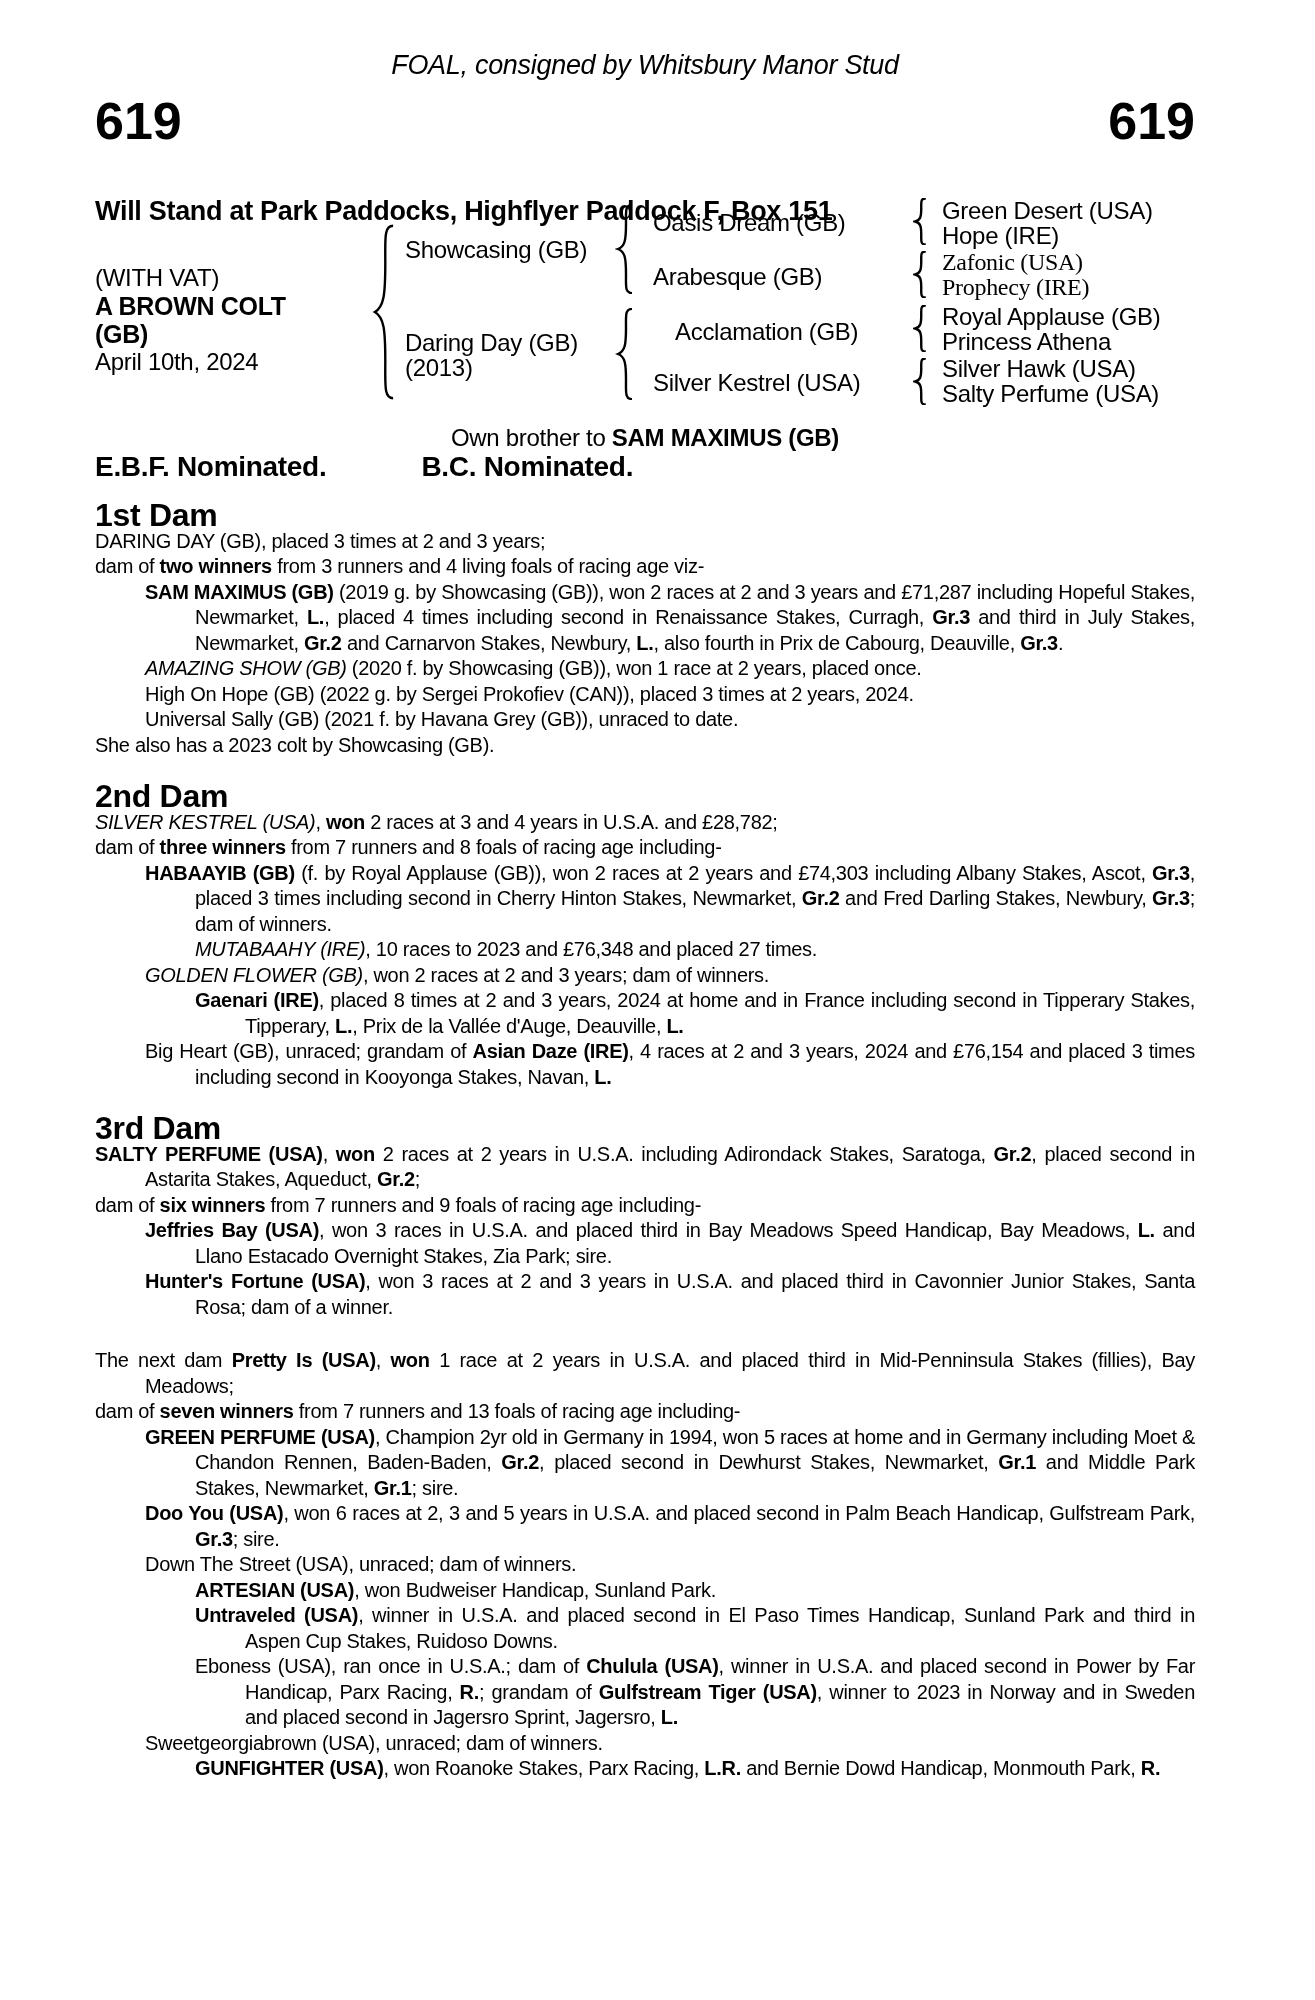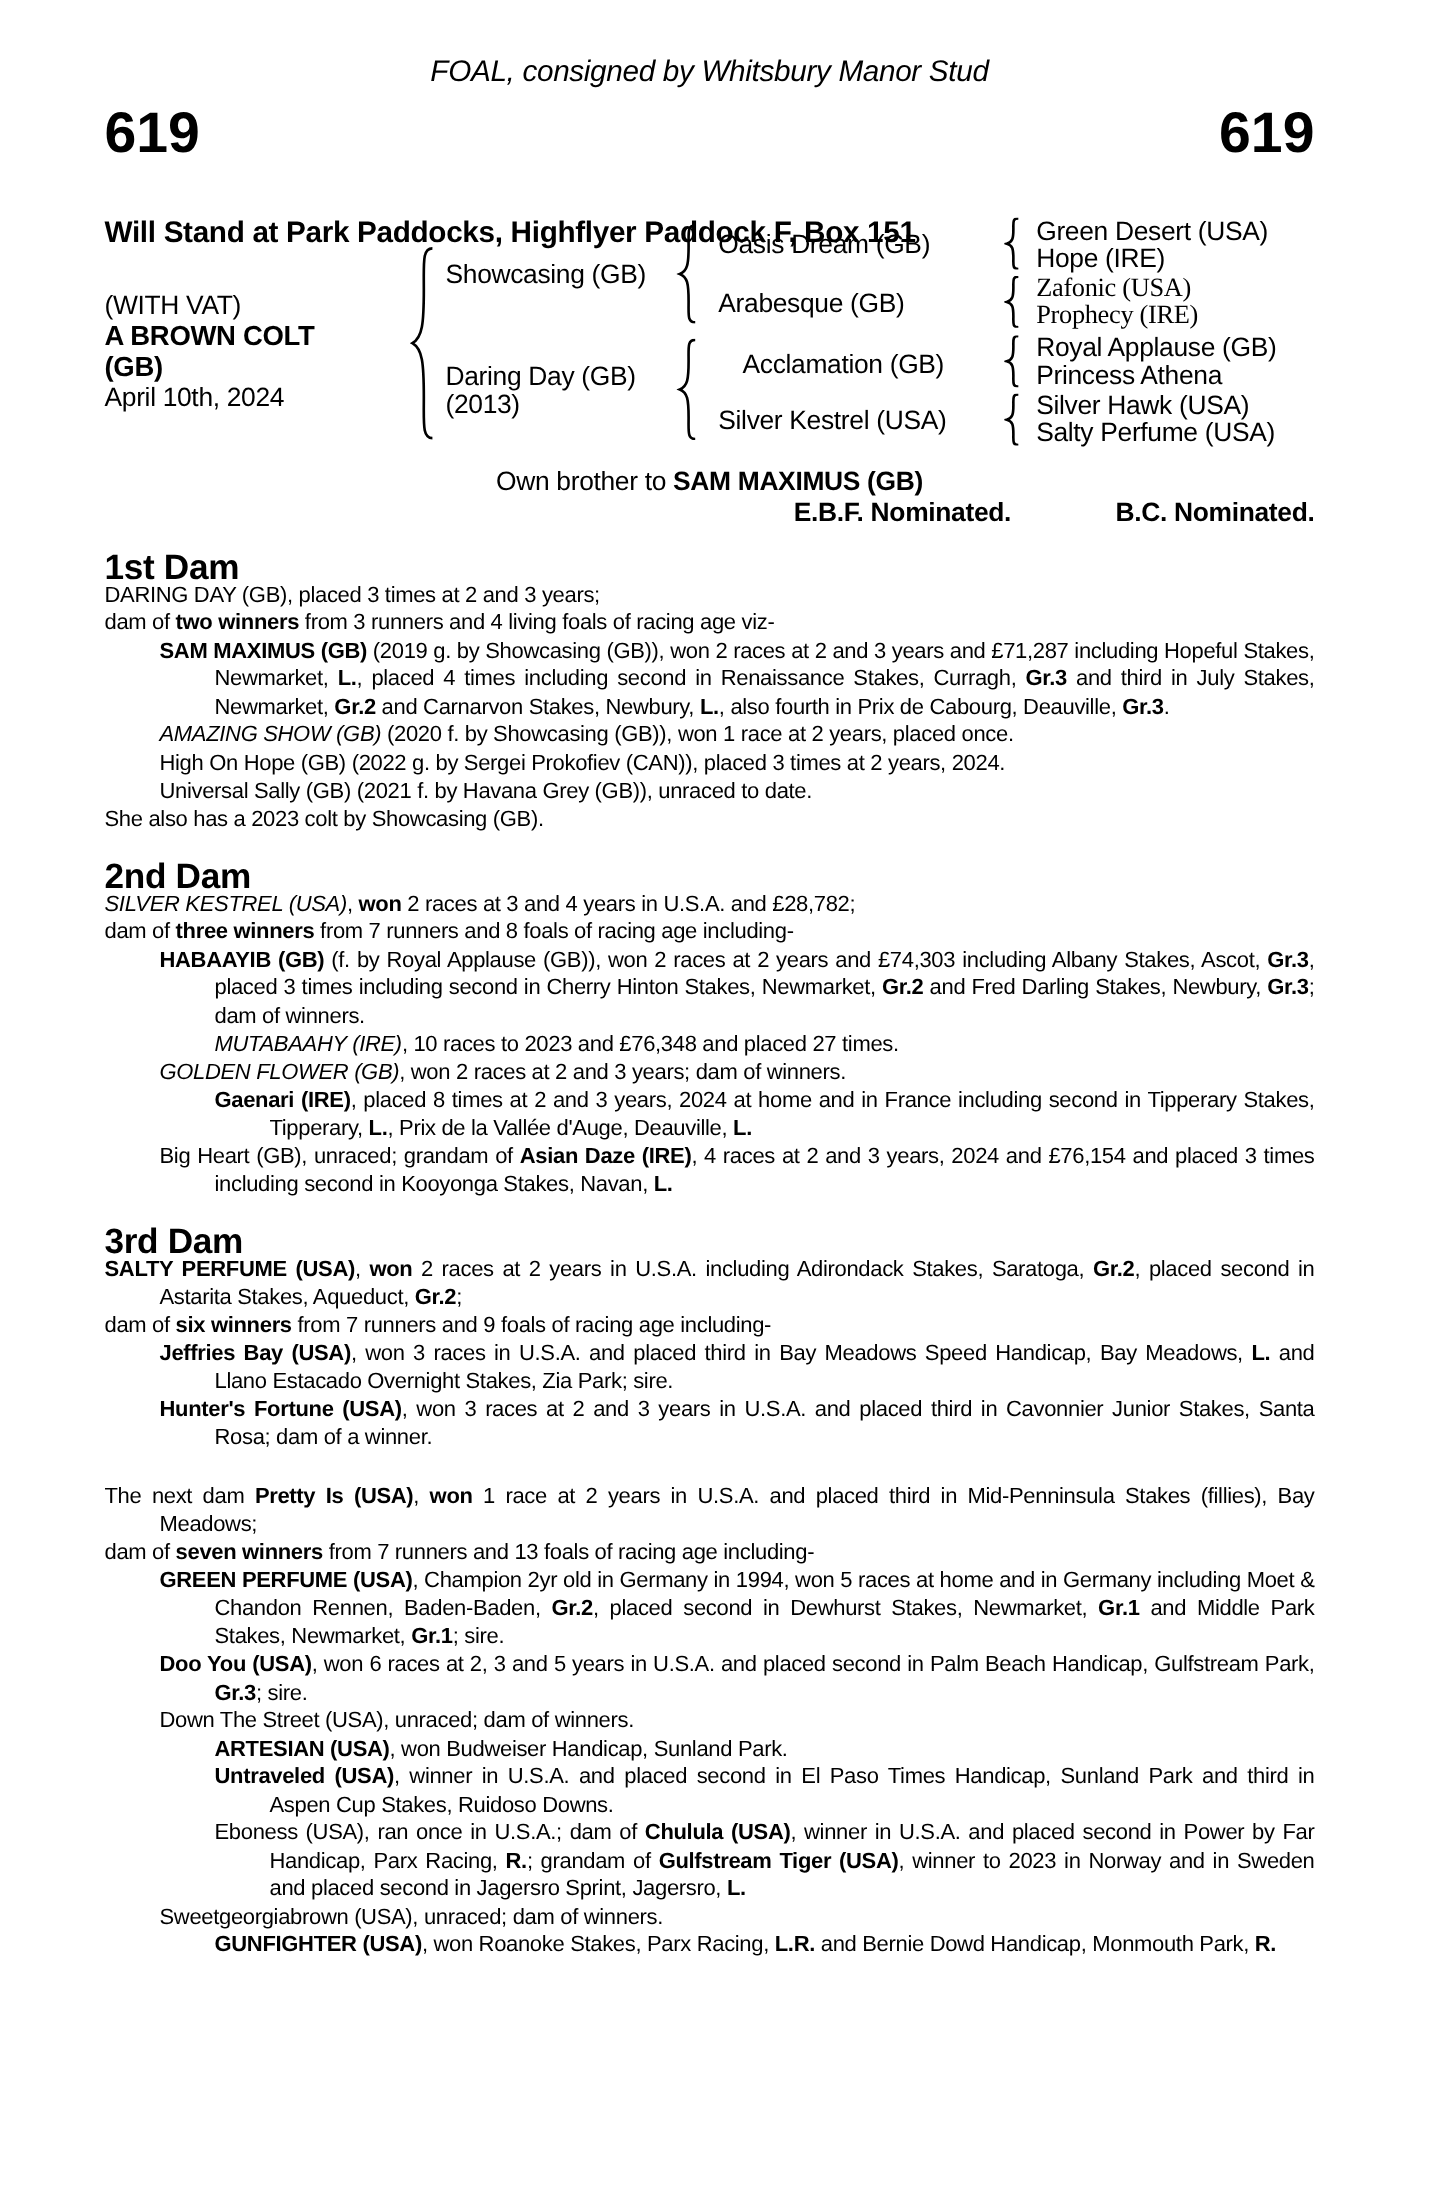--- a/index.html
+++ b/index.html
@@ -71,22 +71,22 @@
   .br-g3   { left: 818px; top: 109px; width: 15px; height: 47px; }
   .br-g4   { left: 818px; top: 162px; width: 15px; height: 47px; }
 
   .own-brother {
     margin-top: 3px;
     text-align: center;
     font-size: 24px; line-height: 25px;
   }
   .noms {
     margin-top: 4px;
-    text-align: right;
-    font-size: 24px; line-height: 25px; font-weight: bold;
+    text-align: left;
+    font-size: 28px; line-height: 25px; font-weight: bold;
   }
   .noms span + span { margin-left: 95px; }
 
   
   main { display: block; }
   .dam-section { margin-top: 26px; }
   .dam-section.first { margin-top: 24px; }
   .dam-section.no-heading { margin-top: 28px; }
   .dam-heading {
     font-size: 32px; line-height: 25.5px;

